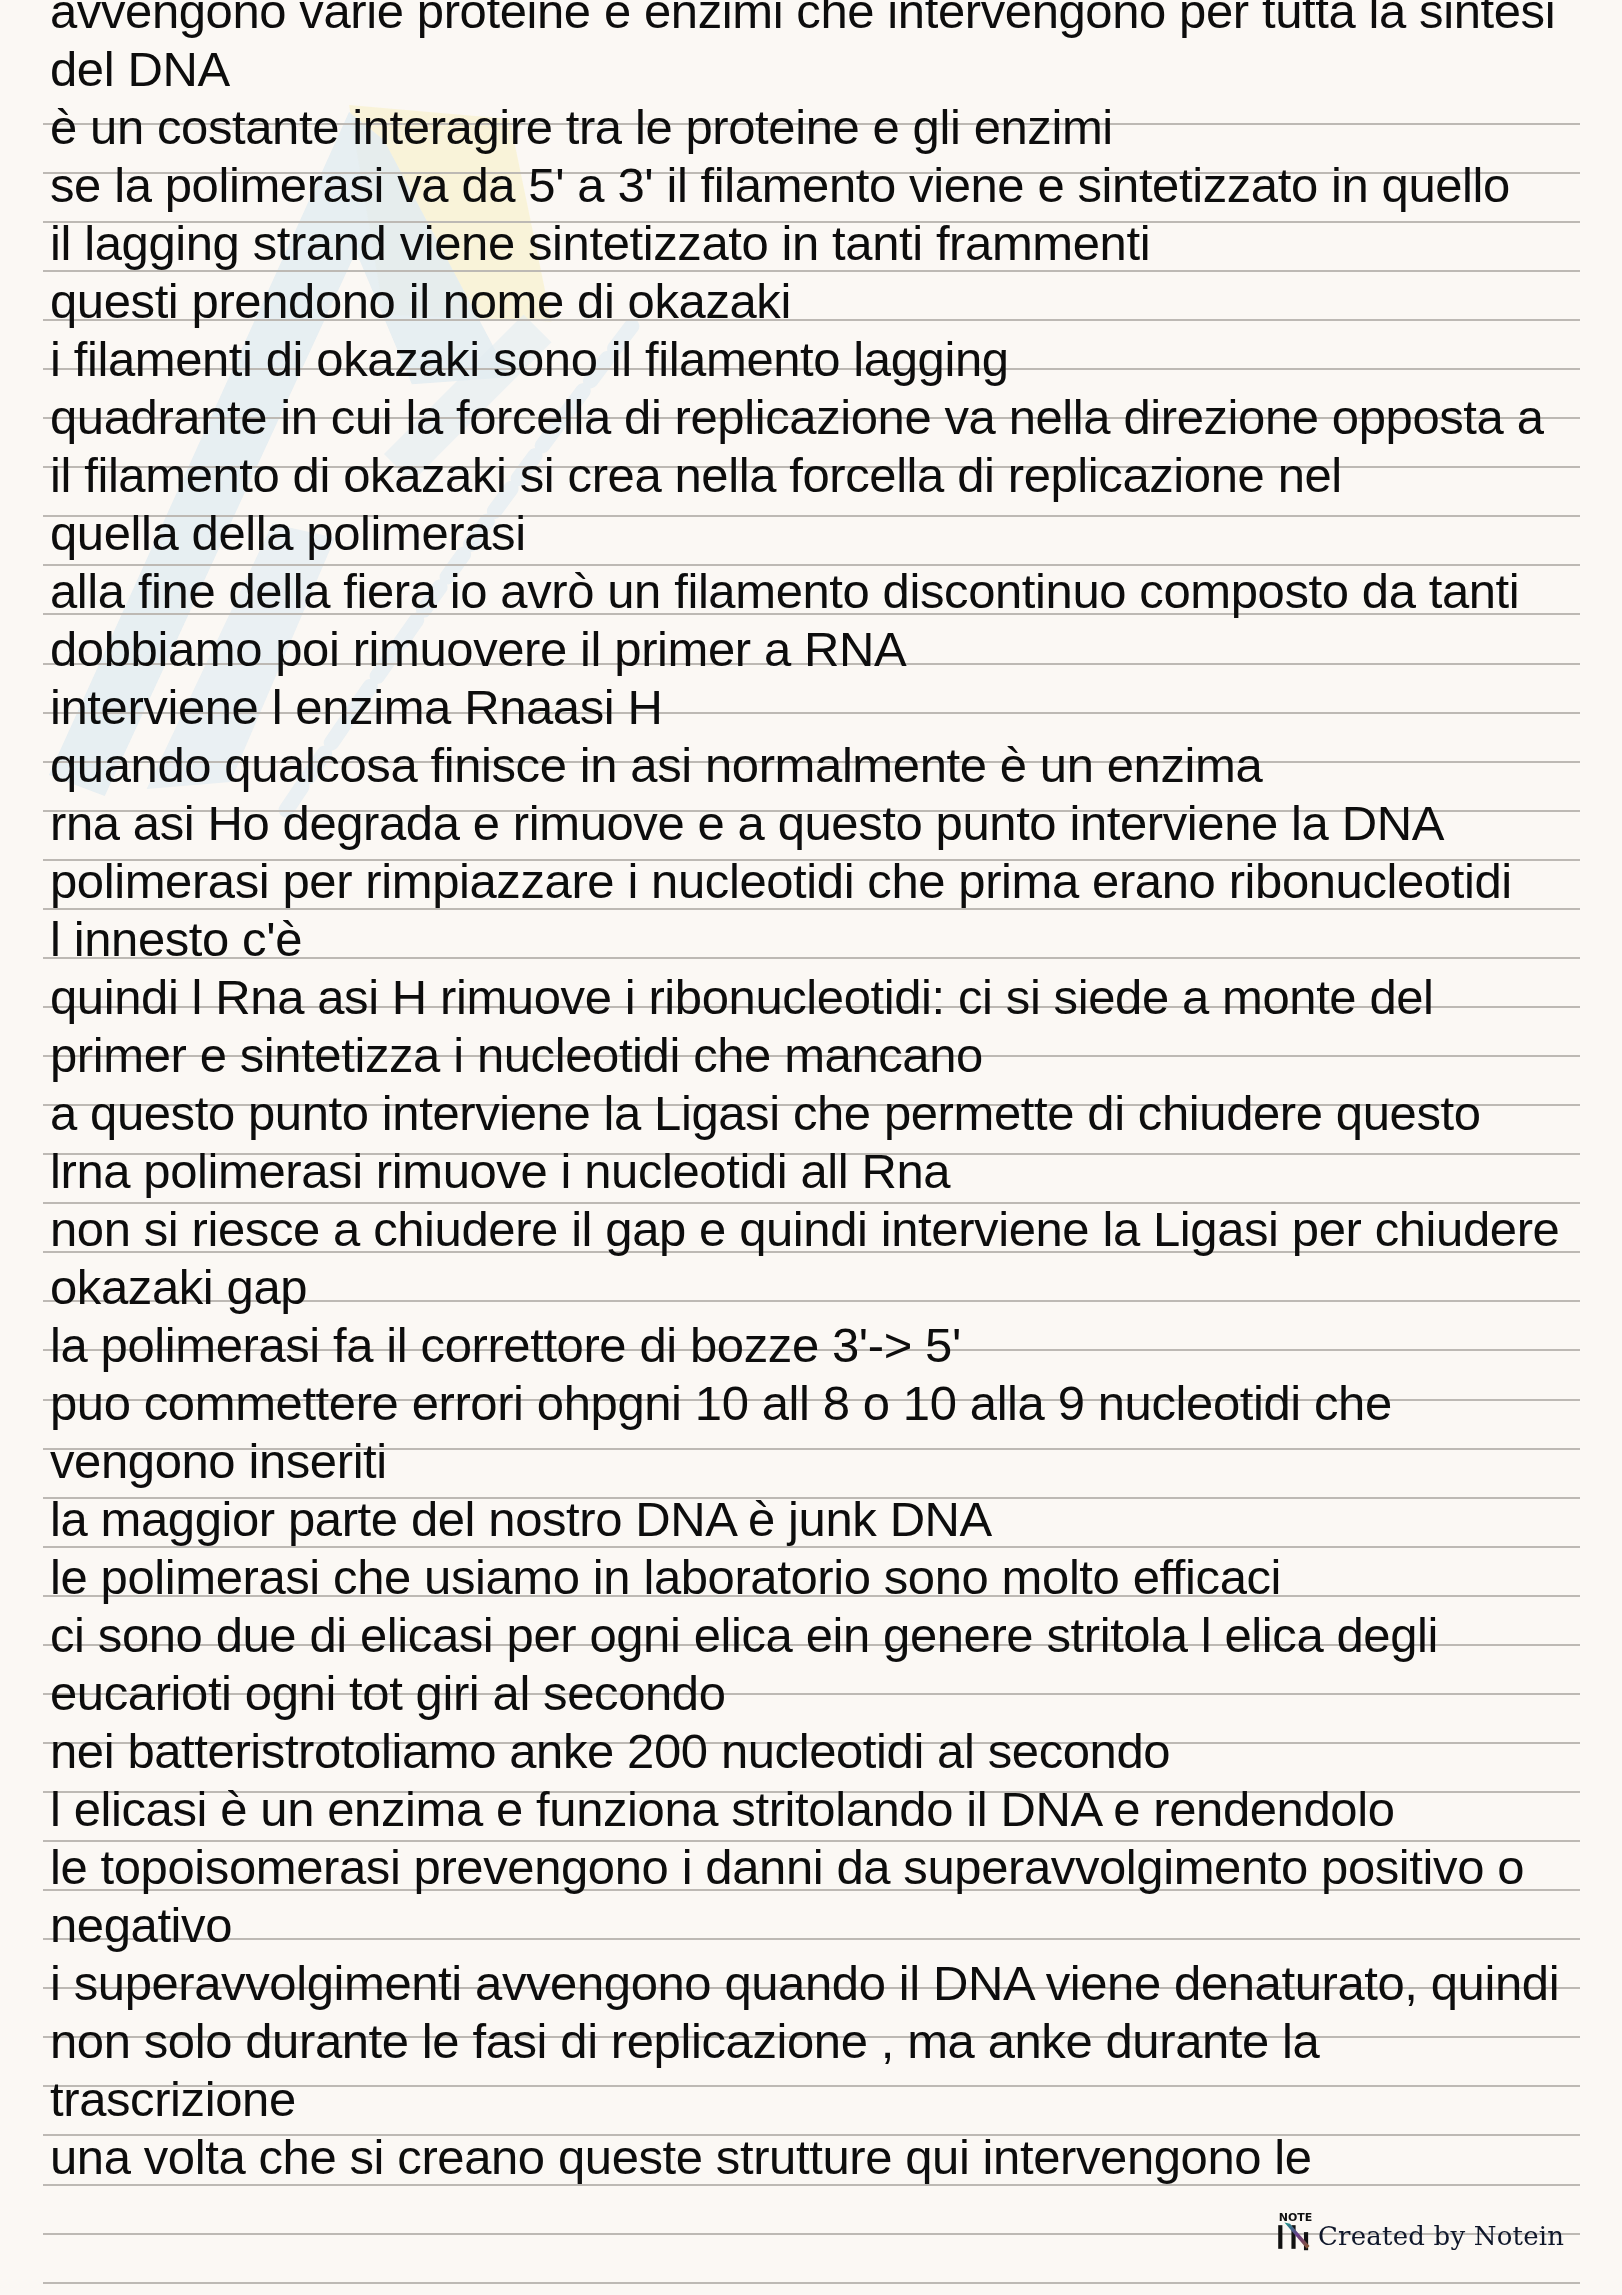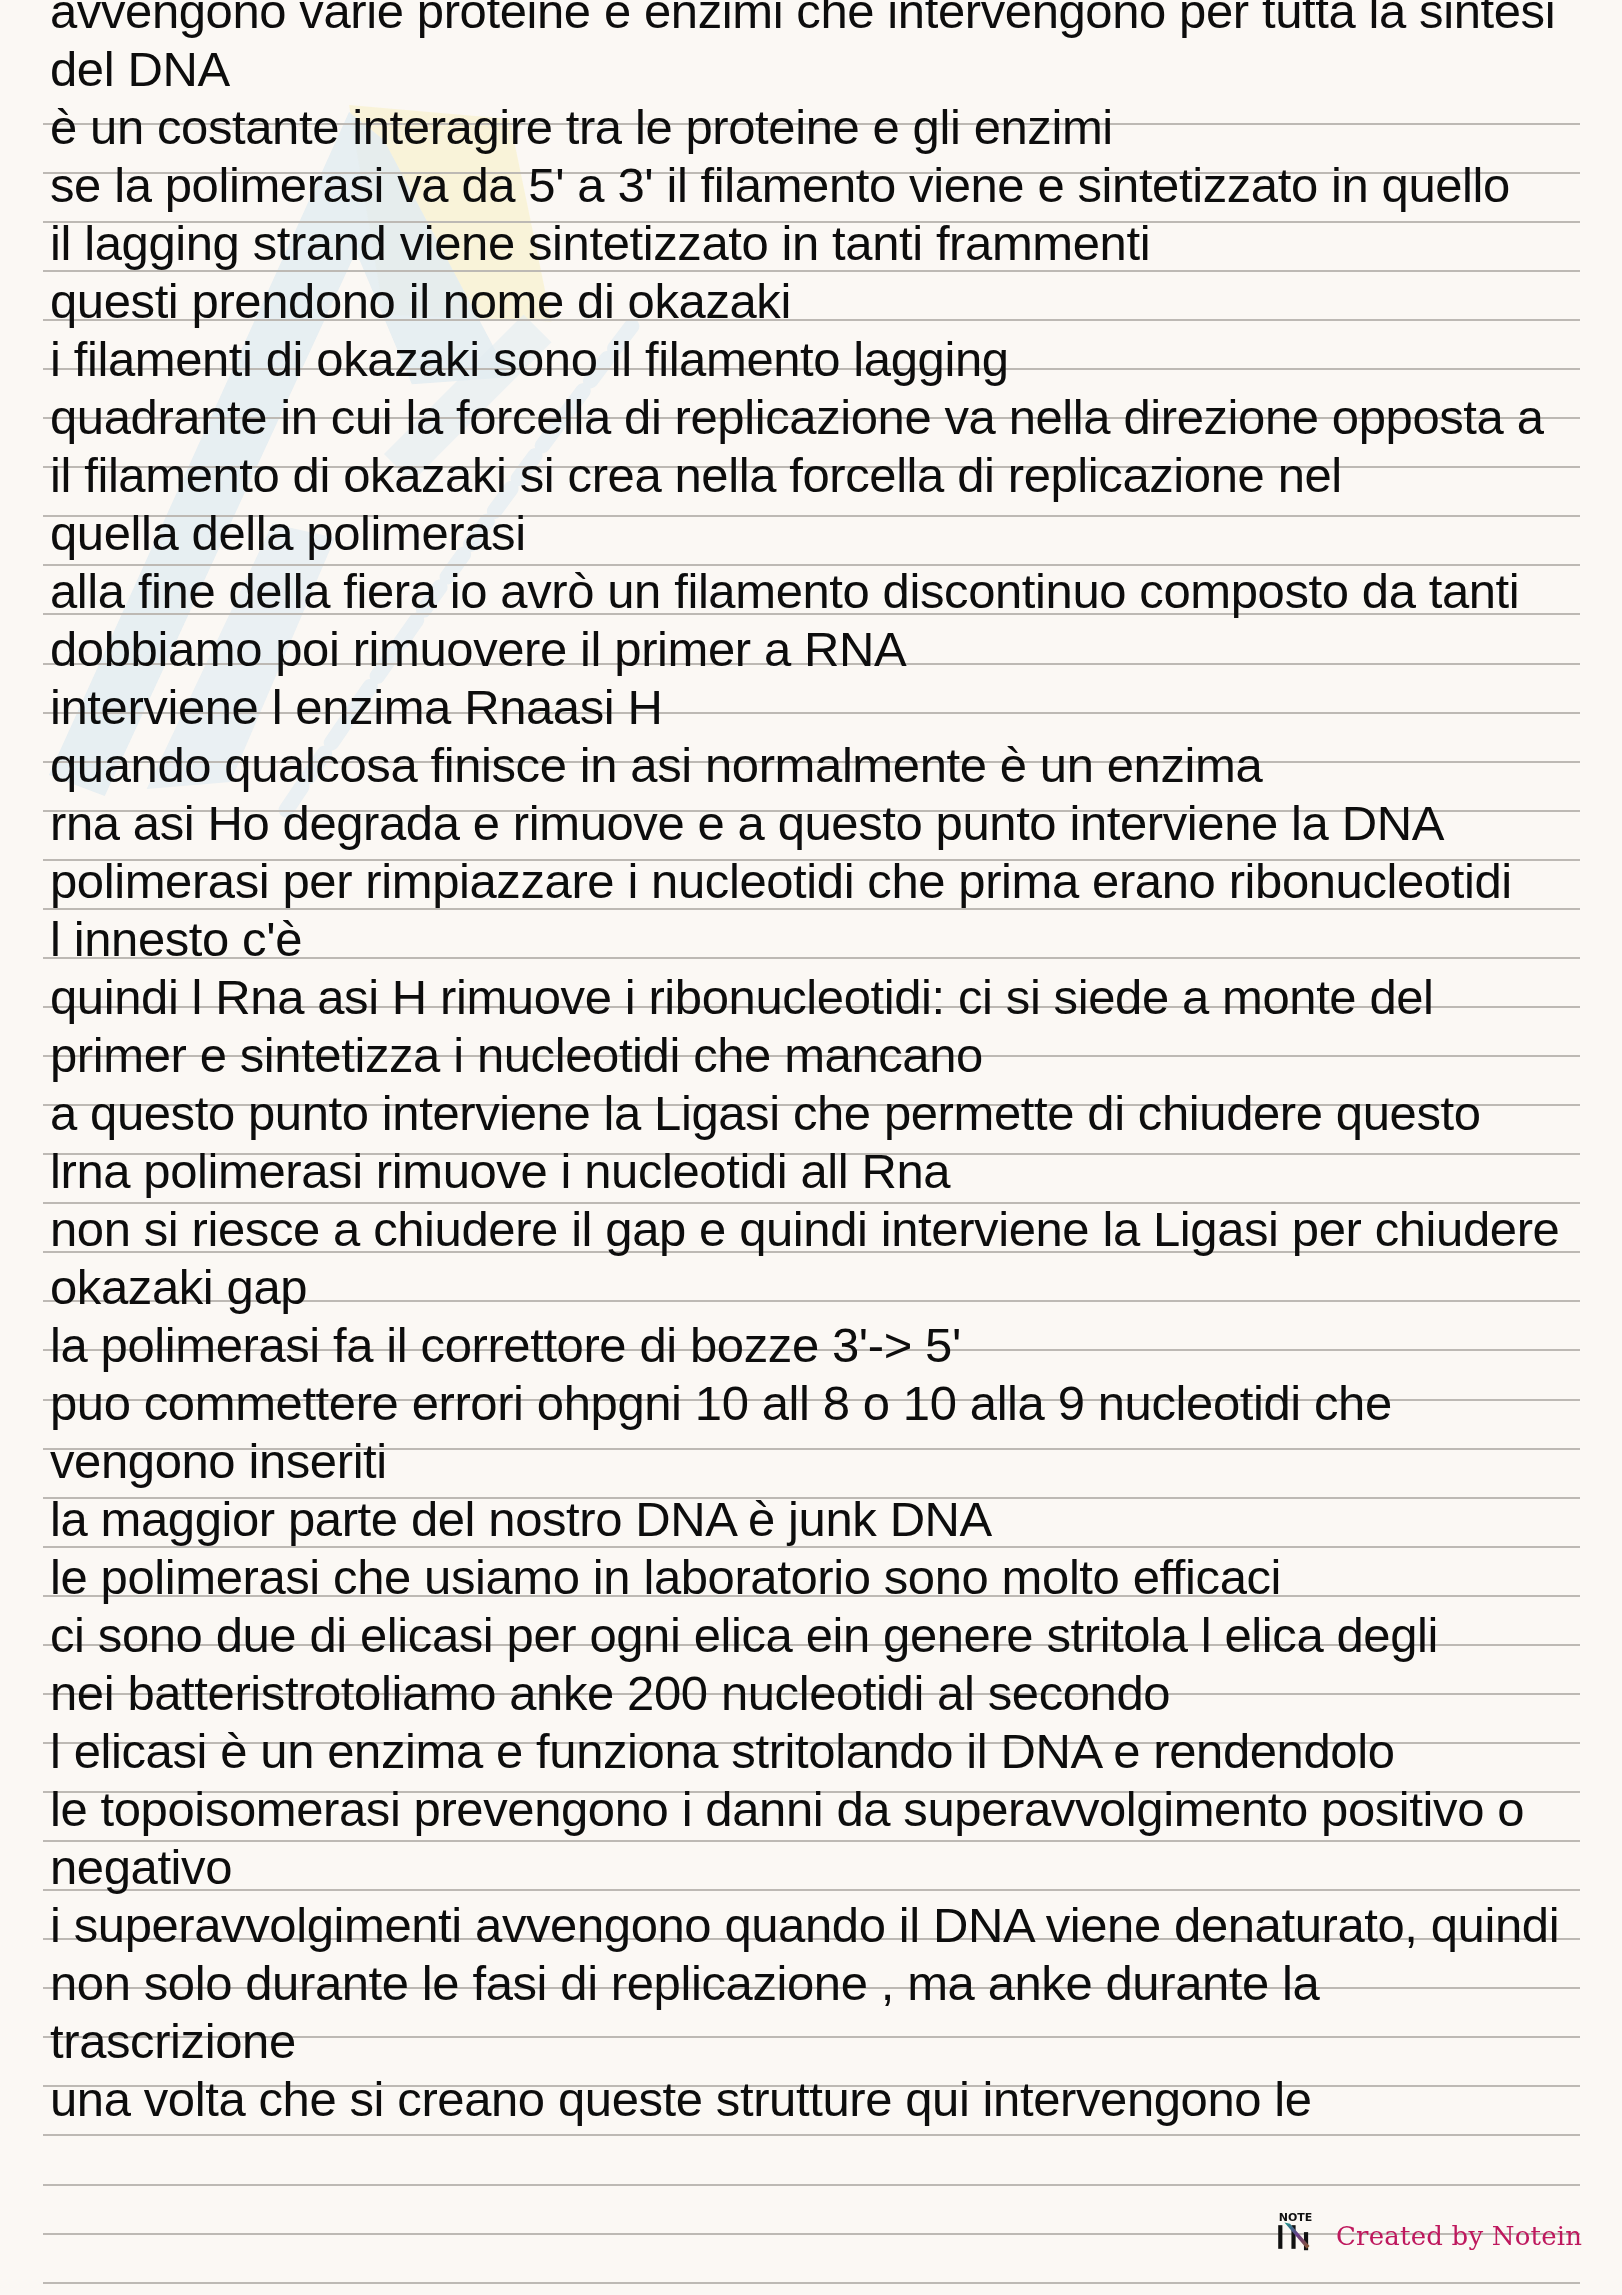--- a/index.html
+++ b/index.html
@@ -87,25 +87,25 @@
       letter-spacing: 0px;
       color: #111;
     }
     .brand-logo svg {
       position: absolute;
       left: 0;
       top: 9.8px;
     }
     .brand-text {
       position: absolute;
-      left: 60px;
+      left: 42px;
       top: 9.8px;
       font-family: "DejaVu Serif", serif;
       font-size: 26px;
-      color: #be185d;
+      color: #0f172a;
       white-space: nowrap;
       letter-spacing: 0.2px;
     }
   </style>
 </head>
 <body>
 
 <div class="page">
 
   <svg class="watermark" viewBox="0 0 1000 1050" xmlns="http://www.w3.org/2000/svg">
@@ -187,20 +187,21 @@
     <li class="note-line">a questo punto interviene la Ligasi che permette di chiudere questo</li>
     <li class="note-line">lrna polimerasi rimuove i nucleotidi all Rna</li>
     <li class="note-line">non si riesce a chiudere il gap e quindi interviene la Ligasi per chiudere</li>
     <li class="note-line">okazaki gap</li>
     <li class="note-line">la polimerasi fa il correttore di bozze 3'-&gt; 5'</li>
     <li class="note-line">puo commettere errori ohpgni 10 all 8 o 10 alla 9 nucleotidi che</li>
     <li class="note-line">vengono inseriti</li>
     <li class="note-line">la maggior parte del nostro DNA è junk DNA</li>
     <li class="note-line">le polimerasi che usiamo in laboratorio sono molto efficaci</li>
     <li class="note-line">ci sono due di elicasi per ogni elica ein genere stritola l elica degli</li>
+    <li class="note-line">eucarioti ogni tot giri al secondo</li>
     <li class="note-line">nei batteristrotoliamo anke 200 nucleotidi al secondo</li>
     <li class="note-line">l elicasi è un enzima e funziona stritolando il DNA e rendendolo</li>
     <li class="note-line">le topoisomerasi prevengono i danni da superavvolgimento positivo o</li>
     <li class="note-line">negativo</li>
     <li class="note-line">i superavvolgimenti avvengono quando il DNA viene denaturato, quindi</li>
     <li class="note-line">non solo durante le fasi di replicazione , ma anke durante la</li>
     <li class="note-line">trascrizione</li>
     <li class="note-line">una volta che si creano queste strutture qui intervengono le</li>
   </ol>
 

